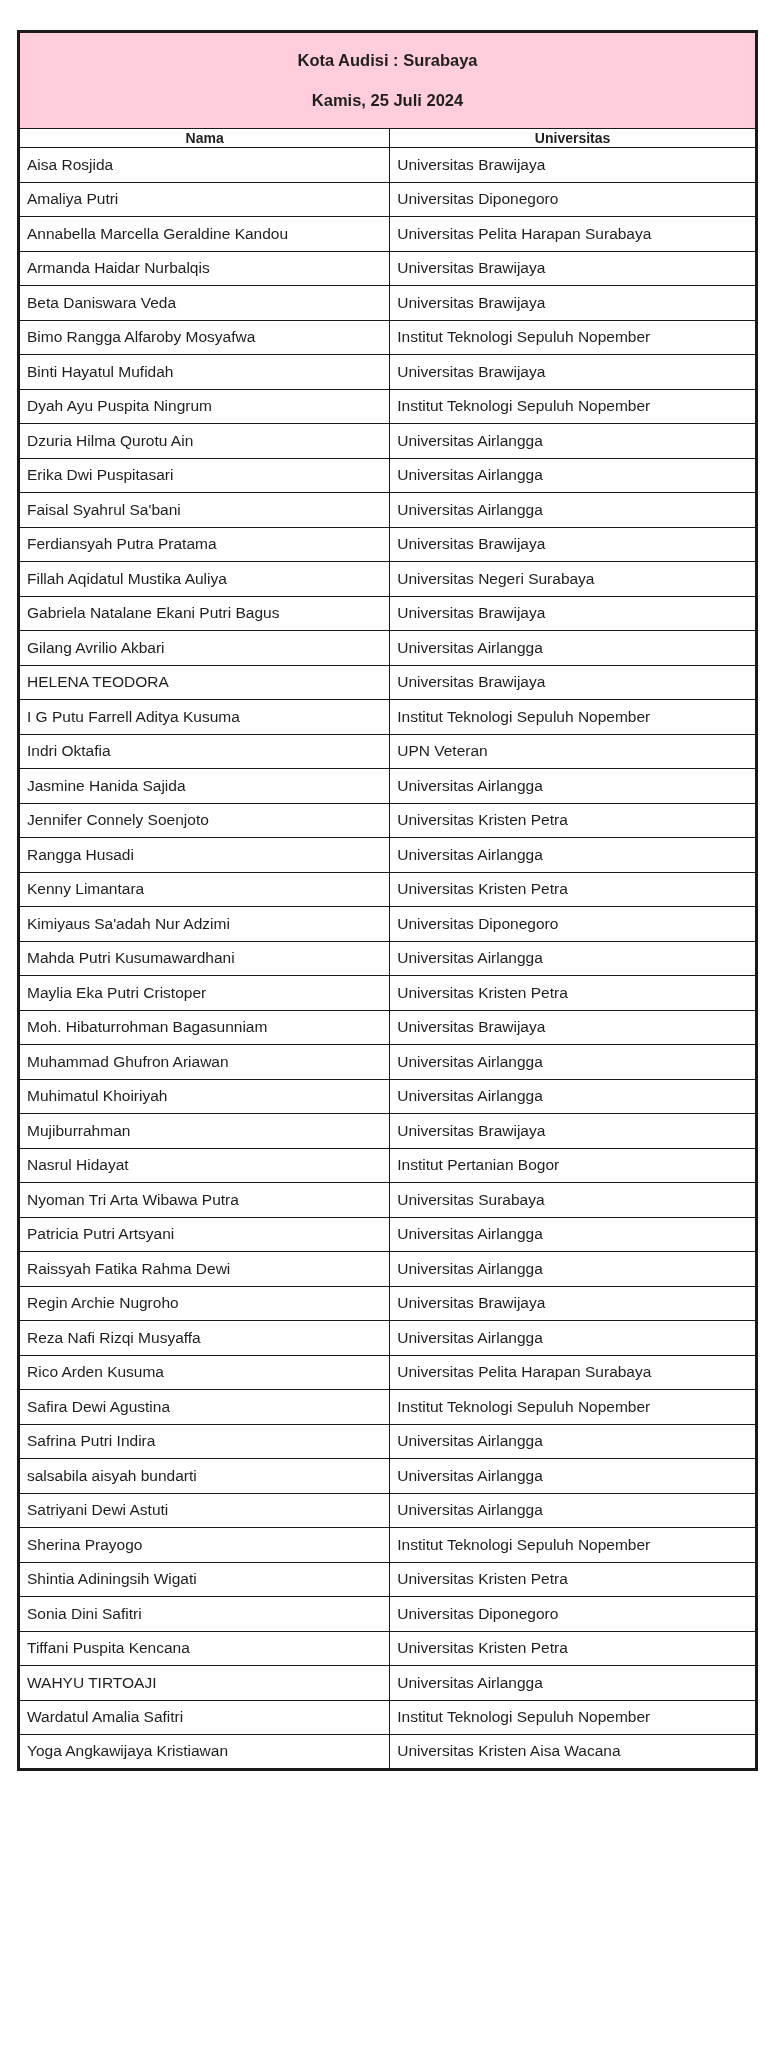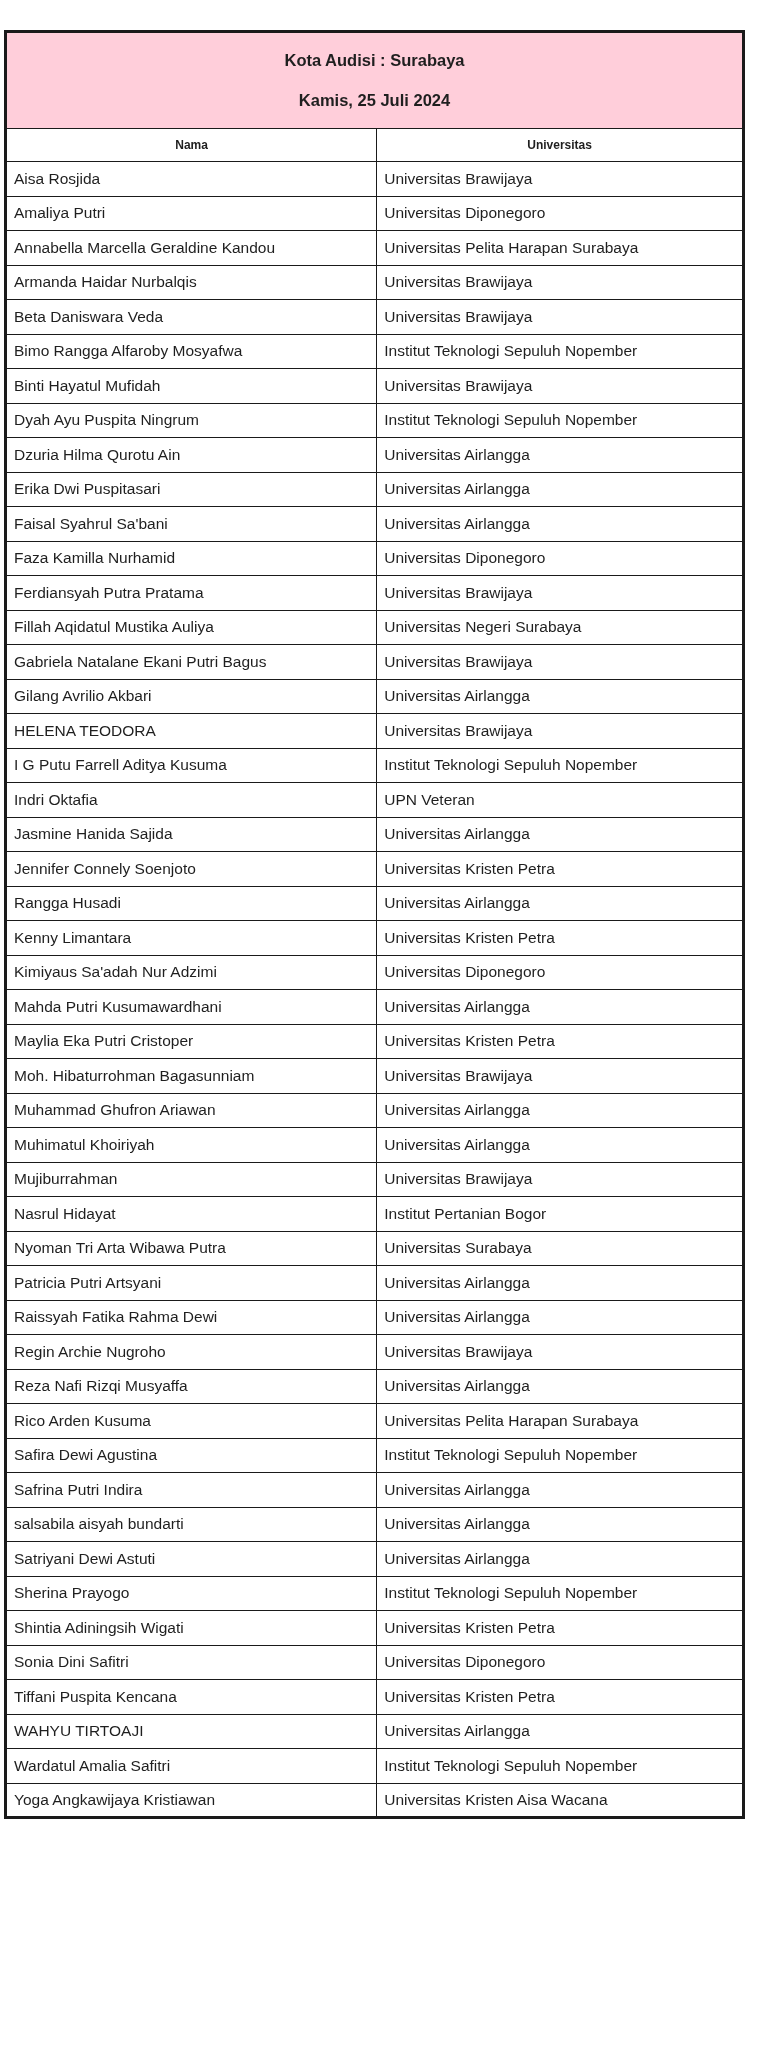--- a/index.html
+++ b/index.html
@@ -10,21 +10,21 @@
   html,body{margin:0;padding:0;background:#ffffff;}
   body{
     width:775px;
     font-family:"Liberation Sans","DejaVu Sans",sans-serif;
     color:var(--text-color);
     -webkit-font-smoothing:antialiased;
   }
   .sheet{
     box-sizing:border-box;
     width:775px;
-    padding:30px 17px 38px 4px;
+    padding:30px 17px 38px 17px;
   }
   table.audition{
     width:741px;
     border-collapse:collapse;
     table-layout:fixed;
     border:3px solid var(--border-color);
   }
   table.audition th,
   table.audition td{
     border:1.5px solid var(--border-color);
@@ -41,22 +41,22 @@
   }
   .banner-title,
   .banner-date{
     font-size:16.5px;
     font-weight:600;
     line-height:1.2;
     color:var(--text-color);
   }
   .banner-title{margin-bottom:20px;}
   th.col-header{
-    height:33px;
-    font-size:12px;
+    height:17px;
+    font-size:14px;
     font-weight:700;
     text-align:center;
     vertical-align:middle;
     background:#ffffff;
   }
   td.cell{
     height:34.5px;
     font-size:15.5px;
     font-weight:400;
     vertical-align:middle;
@@ -126,24 +126,20 @@
         </tr>
         <tr>
           <td class="cell">Erika Dwi Puspitasari</td>
           <td class="cell">Universitas Airlangga</td>
         </tr>
         <tr>
           <td class="cell">Faisal Syahrul Sa'bani</td>
           <td class="cell">Universitas Airlangga</td>
         </tr>
         <tr>
-          <td class="cell">Faza Kamilla Nurhamid</td>
-          <td class="cell">Universitas Diponegoro</td>
-        </tr>
-        <tr>
           <td class="cell">Ferdiansyah Putra Pratama</td>
           <td class="cell">Universitas Brawijaya</td>
         </tr>
         <tr>
           <td class="cell">Fillah Aqidatul Mustika Auliya</td>
           <td class="cell">Universitas Negeri Surabaya</td>
         </tr>
         <tr>
           <td class="cell">Gabriela Natalane Ekani Putri Bagus</td>
           <td class="cell">Universitas Brawijaya</td>

